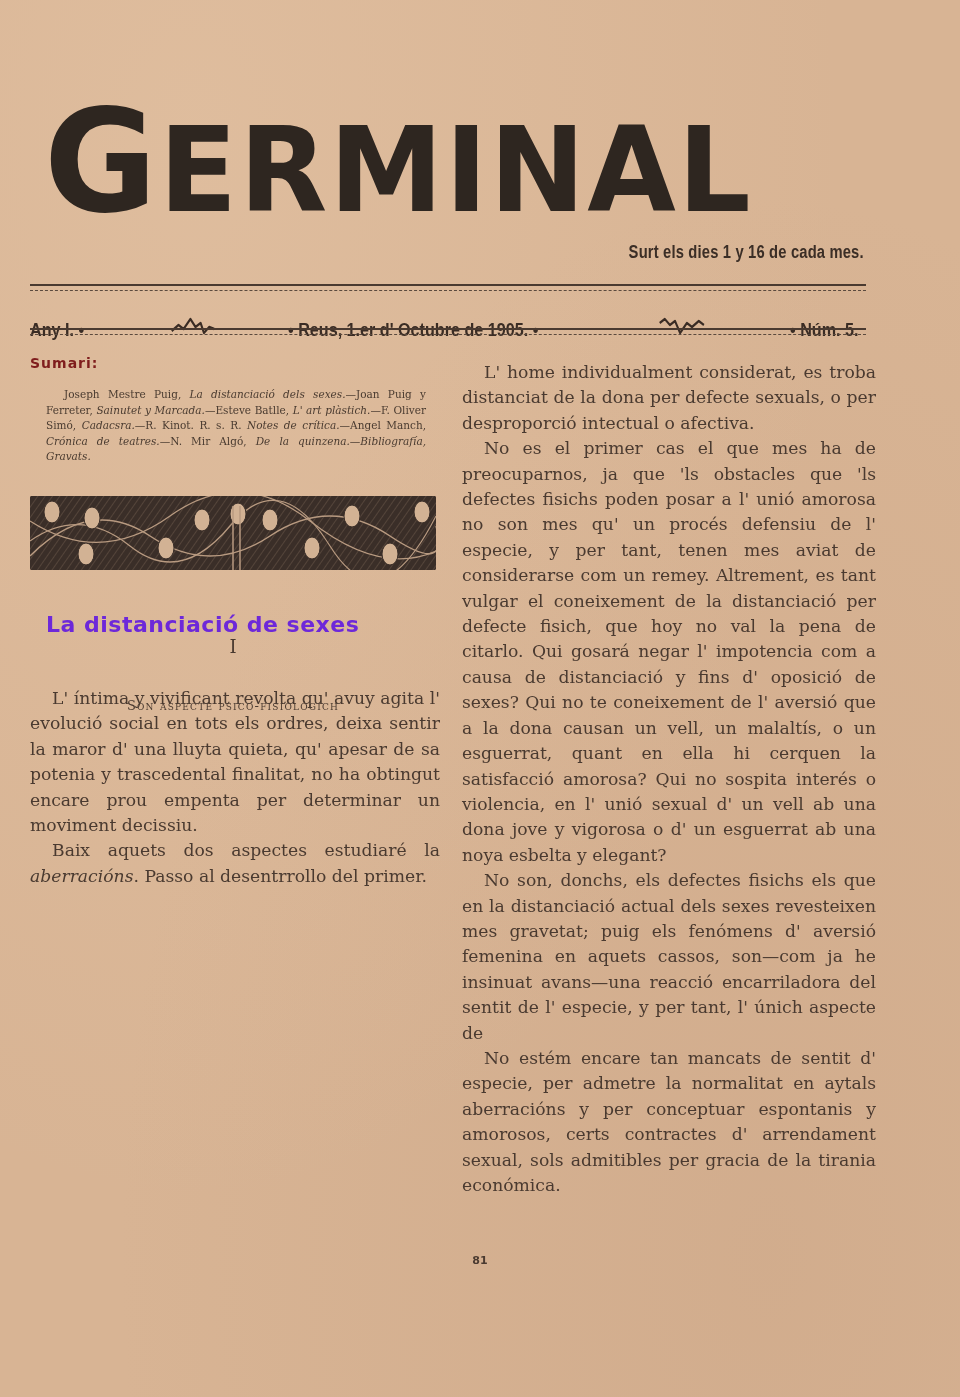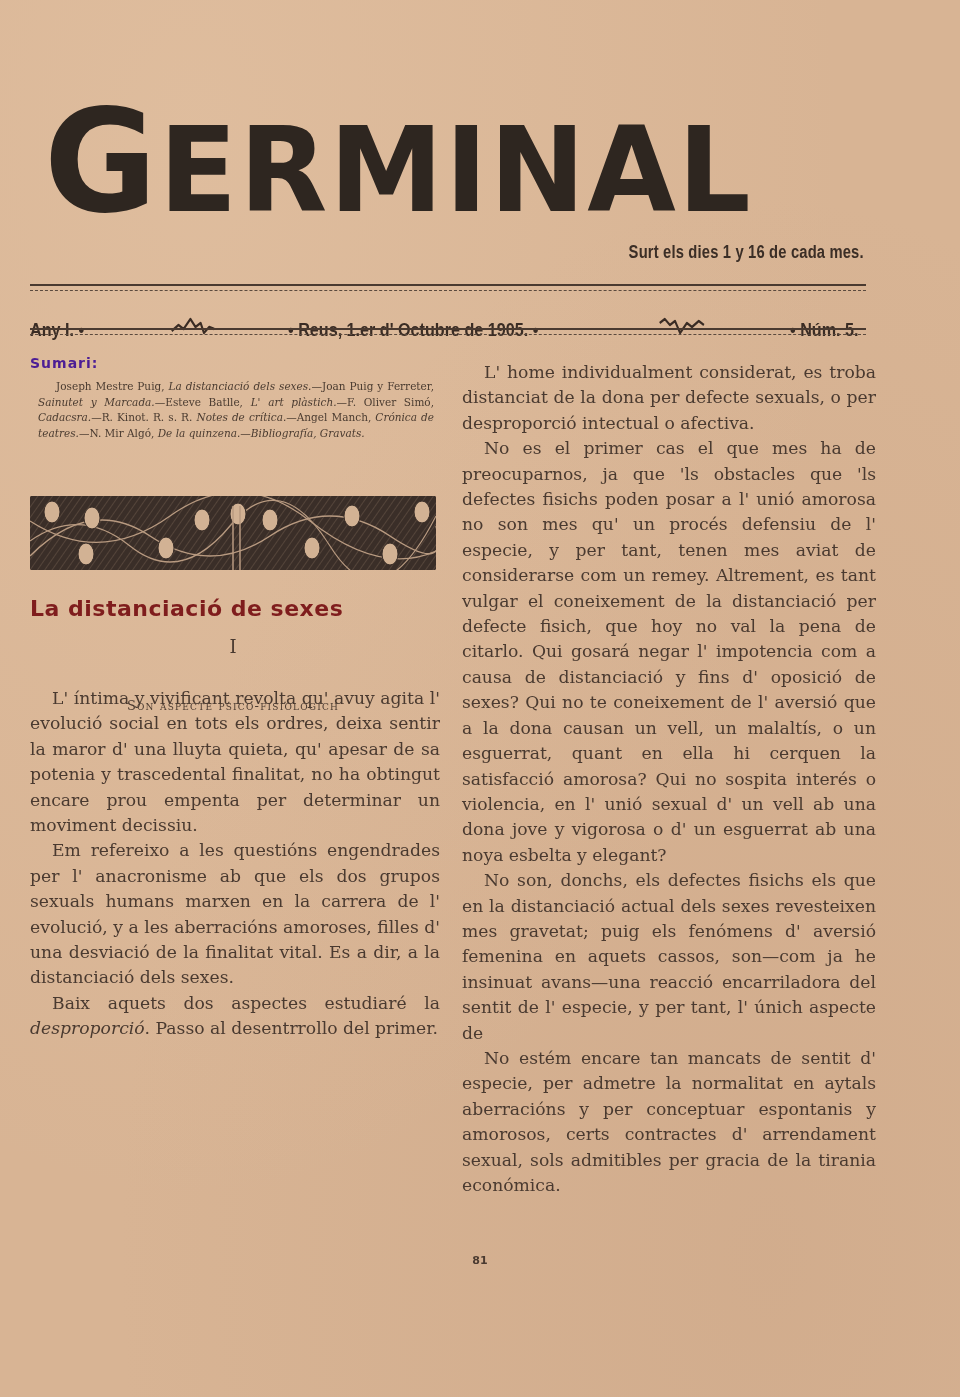--- a/index.html
+++ b/index.html
@@ -45,40 +45,40 @@
   .issue-line .orn1 { left: 140px; top: -2px; }
   .issue-line .place { left: 258px; }
   .issue-line .orn2 { left: 628px; top: -2px; }
   .issue-line .num { left: 760px; }
 
   .col { position: absolute; top: 355px; width: 412px; }
   .col.left { left: 30px; }
 
   .summary-head {
     font-family: "DejaVu Sans", sans-serif; font-weight: bold; font-size: 14px;
-    letter-spacing: 1px; color: #4c1d95; margin: 0 0 8px 0;
+    letter-spacing: 1px; color: #7f1d1d; margin: 0 0 8px 0;
   }
   .summary-body {
     font-family: "DejaVu Serif", serif; font-size: 10.5px; line-height: 15.5px;
-    color: #4a3b30; text-indent: 18px; text-align: justify; margin: 8px;
+    color: #4a3b30; text-indent: 18px; text-align: justify; margin: 16px;
   }
   .summary-body i { font-style: italic; }
 
   .banner {
     position: absolute; left: 30px; top: 496px; width: 406px; height: 74px;
     background: #3a2e28;
     border-radius: 2px;
     overflow: hidden;
   }
   .banner svg { display: block; }
 
   .article-title {
     position: absolute; left: 30px; top: 596px;
     font-family: "DejaVu Sans", sans-serif; font-weight: bold;
-    font-size: 22px; color: #7f1d1d; letter-spacing: 0.5px; margin: 0;
+    font-size: 22px; color: #6d28d9; letter-spacing: 0.5px; margin: 16px;
   }
   .section-num {
     position: absolute; left: 30px; top: 636px; width: 406px; text-align: center;
     font-size: 18px; color: #4a3a30;
   }
   .section-sub {
     position: absolute; left: 30px; top: 662px; width: 406px; text-align: center;
     font-size: 13px; letter-spacing: 1.2px; color: #4a3a30; font-variant: small-caps; margin-top: 36px;
   }
   .body-text {
@@ -156,22 +156,21 @@
     <line x1="210" y1="10" x2="210" y2="74" stroke="#b89a80" stroke-width="1.5"></line>
   </svg>
 </div>
 
 <h1 class="article-title">La distanciació de sexes</h1>
 <div class="section-num">I</div>
 <div class="section-sub">Son aspecte psico-fisiológich</div>
 
 <div class="body-text left-body">
   <p>L' íntima y vivificant revolta qu' avuy agita l' evolució social en tots els ordres, deixa sentir la maror d' una lluyta quieta, qu' apesar de sa potenia y trascedental finalitat, no ha obtingut encare prou empenta per determinar un moviment decissiu.</p>
-  <p>Em refereixo a les questións engendrades per l' anacronisme ab que els dos grupos sexuals humans marxen en la carrera de l' evolució, y a les aberracións amoroses, filles d' una desviació de la finalitat vital. Es a dir, a la distanciació dels sexes.</p>
-  <p><span>Baix aquets dos aspectes estudiaré la </span><i>desproporció</i><span>. Passo al desentrrollo del primer.</span></p>
+  <p><span>Baix aquets dos aspectes estudiaré la </span><i>aberracións</i><span>. Passo al desentrrollo del primer.</span></p>
 </div>
 
 <div class="body-text right-body">
   <p>L' home individualment considerat, es troba distanciat de la dona per defecte sexuals, o per desproporció intectual o afectiva.</p>
   <p>No es el primer cas el que mes ha de preocuparnos, ja que 'ls obstacles que 'ls defectes fisichs poden posar a l' unió amorosa no son mes qu' un procés defensiu de l' especie, y per tant, tenen mes aviat de considerarse com un remey. Altrement, es tant vulgar el coneixement de la distanciació per defecte fisich, que hoy no val la pena de citarlo. Qui gosará negar l' impotencia com a causa de distanciació y fins d' oposició de sexes? Qui no te coneixement de l' aversió que a la dona causan un vell, un malaltís, o un esguerrat, quant en ella hi cerquen la satisfacció amorosa? Qui no sospita interés o violencia, en l' unió sexual d' un vell ab una dona jove y vigorosa o d' un esguerrat ab una noya esbelta y elegant?</p>
   <p>No son, donchs, els defectes fisichs els que en la distanciació actual dels sexes revesteixen mes gravetat; puig els fenómens d' aversió femenina en aquets cassos, son—com ja he insinuat avans—una reacció encarriladora del sentit de l' especie, y per tant, l' únich aspecte de</p>
   <p>No estém encare tan mancats de sentit d' especie, per admetre la normalitat en aytals aberracións y per conceptuar espontanis y amorosos, certs contractes d' arrendament sexual, sols admitibles per gracia de la tirania económica.</p>
 </div>
 
 <div class="folio">81</div>

